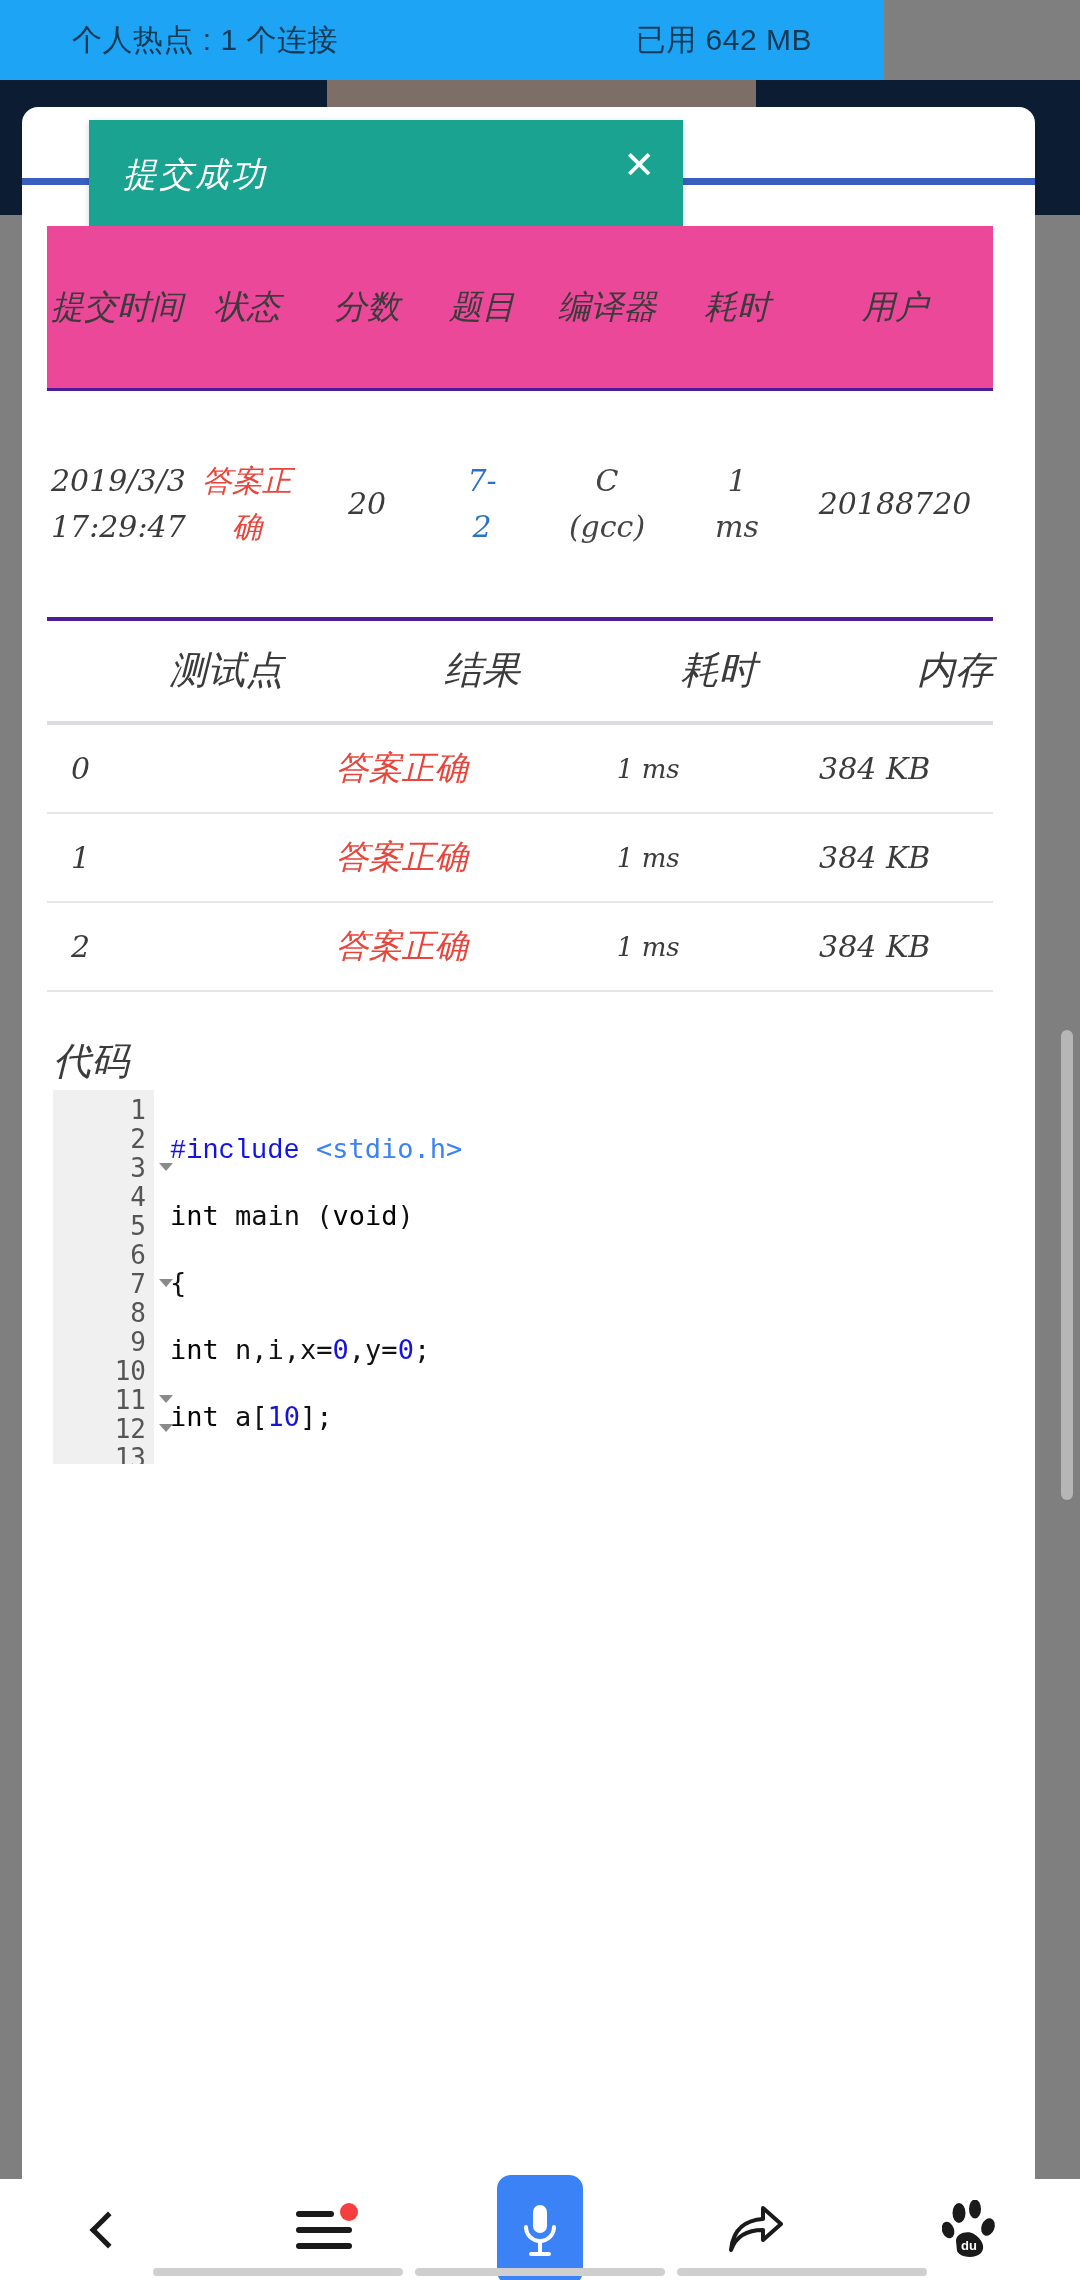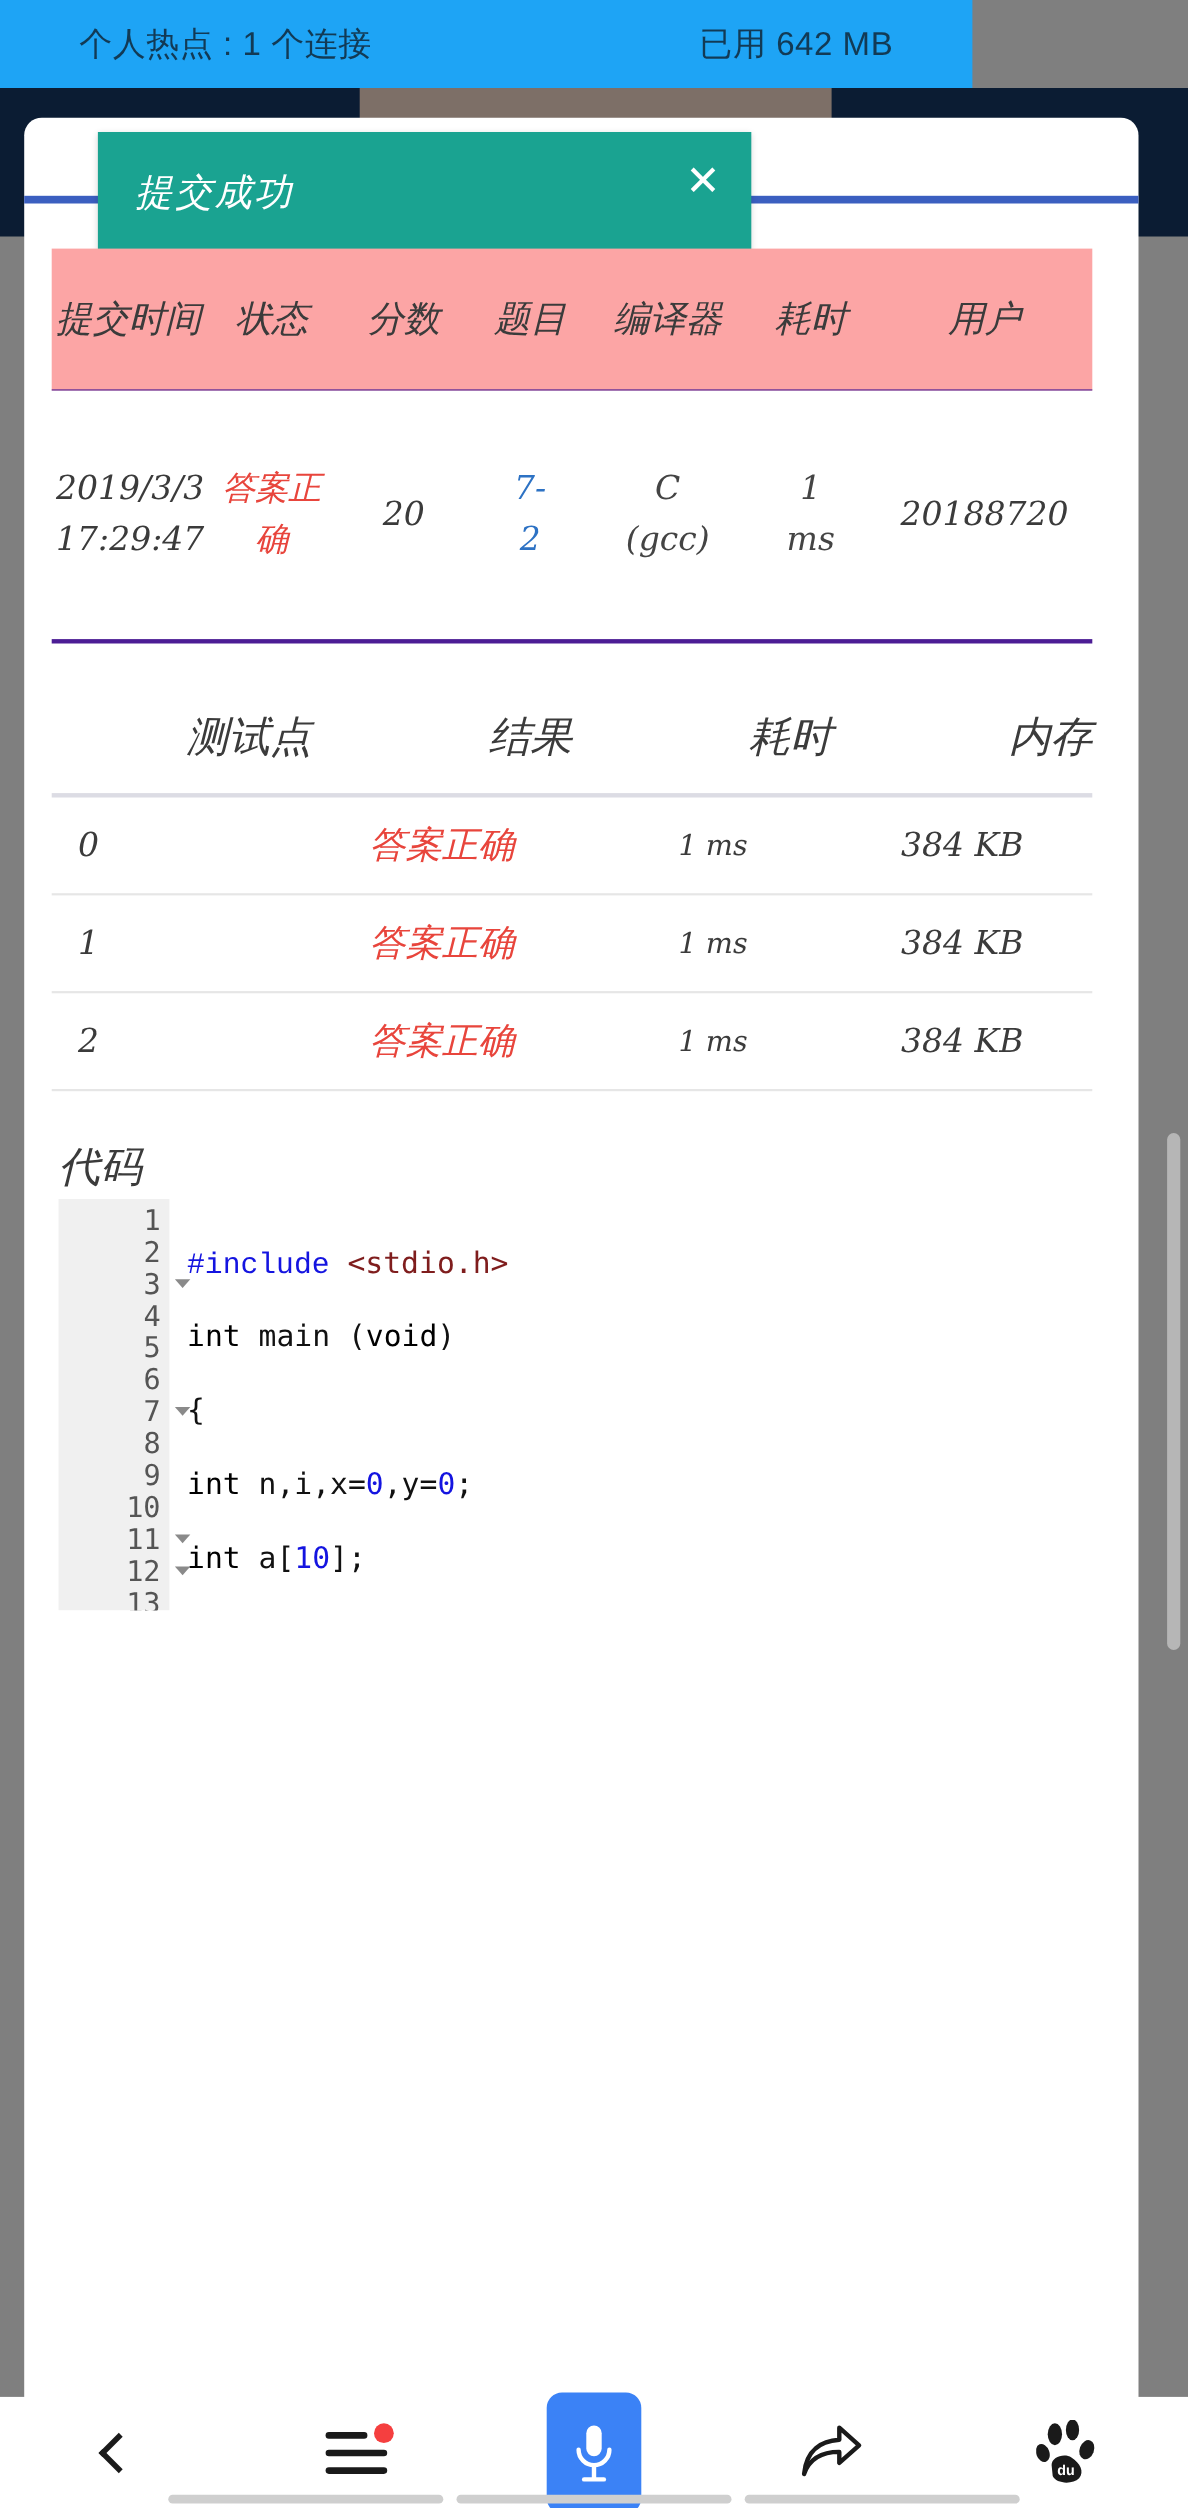--- a/index.html
+++ b/index.html
@@ -77,25 +77,25 @@
     font-weight: 400;
     color: #3b3b3b;
   }
 
   
   .sub-table {
     position: absolute; top: 226px; left: 47px;
     width: 946px;
   }
   .sub-head {
-    background: #fca5a5;
-    border-bottom: 1px solid #4c1d95;
+    background: #ec4899;
+    border-bottom: 3px solid #4c1d95;
     display: grid;
     grid-template-columns: 140px 120px 120px 110px 140px 120px 196px;
-    height: 129px;
+    height: 165px;
     align-items: center;
   }
   .sub-head > div {
     text-align: center;
     font-size: 33px;
     line-height: 44px;
     padding: 0 4px;
   }
   .sub-row {
     display: grid;
@@ -172,21 +172,21 @@
   .code-lines {
     flex: 1; padding-top: 6px; padding-left: 16px;
     white-space: pre;
   }
   .code-lines .cl {
     height: 29px; line-height: 29px;
     font-size: 27px; color: #111;
   }
   .kw  { color: #000000; }
   .inc { color: #1414e0; font-family: Liberation Mono, monospace; }
-  .hdr { color: #7f1d1d; }
+  .hdr { color: #3b82f6; }
   .num { color: #1414e0; }
 
   
   .vscroll {
     position: absolute; top: 1030px; right: 7px;
     width: 12px; height: 470px;
     background: #b6b6b6; border-radius: 6px;
   }
 
   

